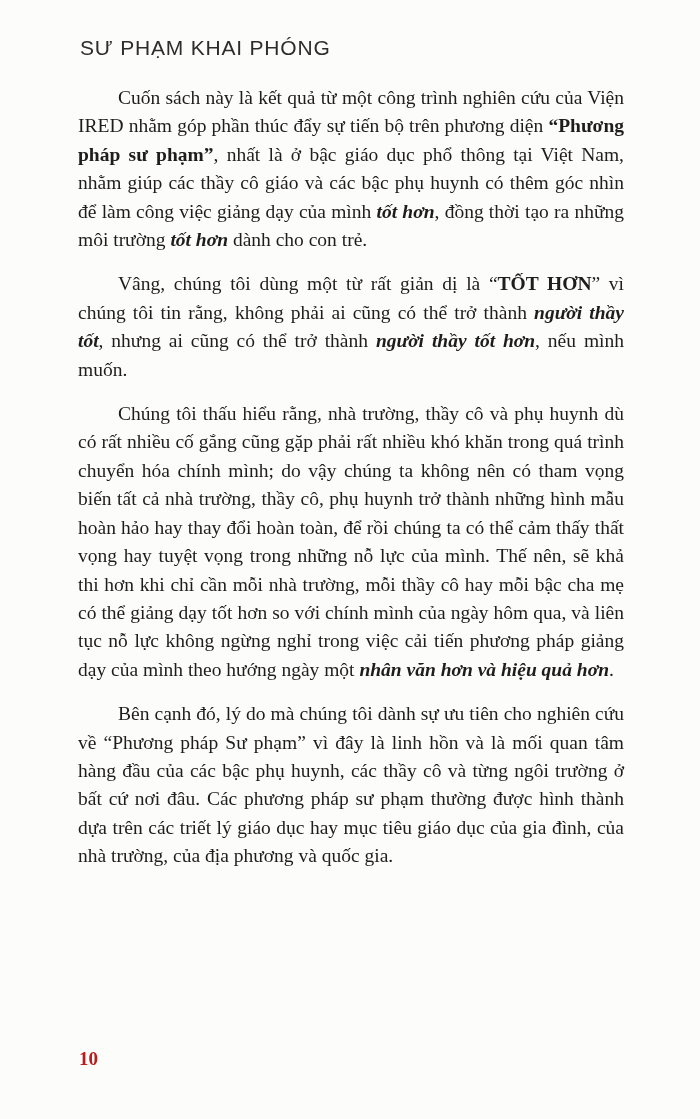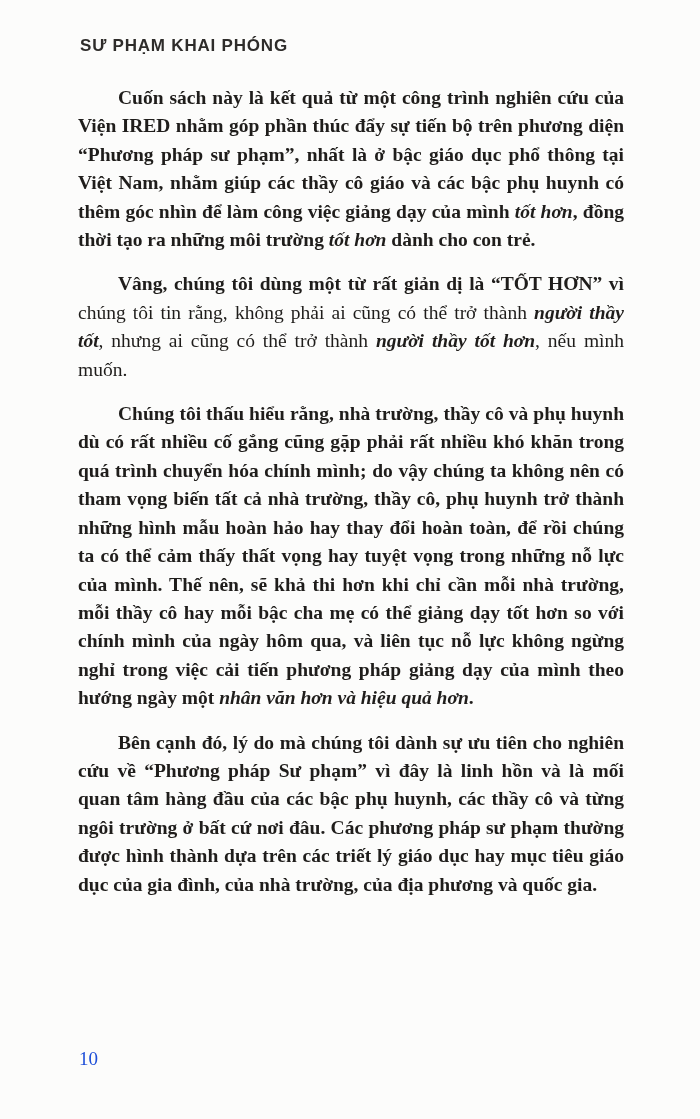--- a/index.html
+++ b/index.html
@@ -14,49 +14,50 @@
     margin: 0 auto;
     background: #fcfcfb;
     overflow: hidden;
     font-family: "Liberation Serif", serif;
   }
   .running-head {
     position: absolute;
     top: 36px;
     left: 80px;
     font-family: "Liberation Sans", sans-serif;
-    font-size: 17px;
-    font-weight: 700;
+    font-size: 21px;
+    font-weight: 400;
     letter-spacing: 0.8px;
     color: #2e2c2a;
   }
   .body-text {
     position: absolute;
     top: 84px;
     left: 78px;
     width: 546px;
     font-size: 19.5px;
     line-height: 28.4px;
     text-align: justify;
     color: #1f1d1b;
   }
   .body-text p {
     margin: 0 0 16px 0;
     text-indent: 40px;
   }
-  .run-normal { font-weight: bold; font-style: normal; }
+  .run-normal { font-weight: normal; font-style: normal; }
   .run-bold { font-weight: bold; }
   .run-italic { }
   .run-bolditalic { font-weight: bold; font-style: italic; }
   .page-number {
     position: absolute;
     left: 79px;
     top: 1048px;
     font-size: 19px;
-    color: #1d4ed8;
+    color: #b91c1c;
+    font-weight: bold;
   }
 </style>
 </head>
 <body>
 
 <div class="page">
 
   <div class="running-head">SƯ PHẠM KHAI PHÓNG</div>
 
   <div class="body-text">

